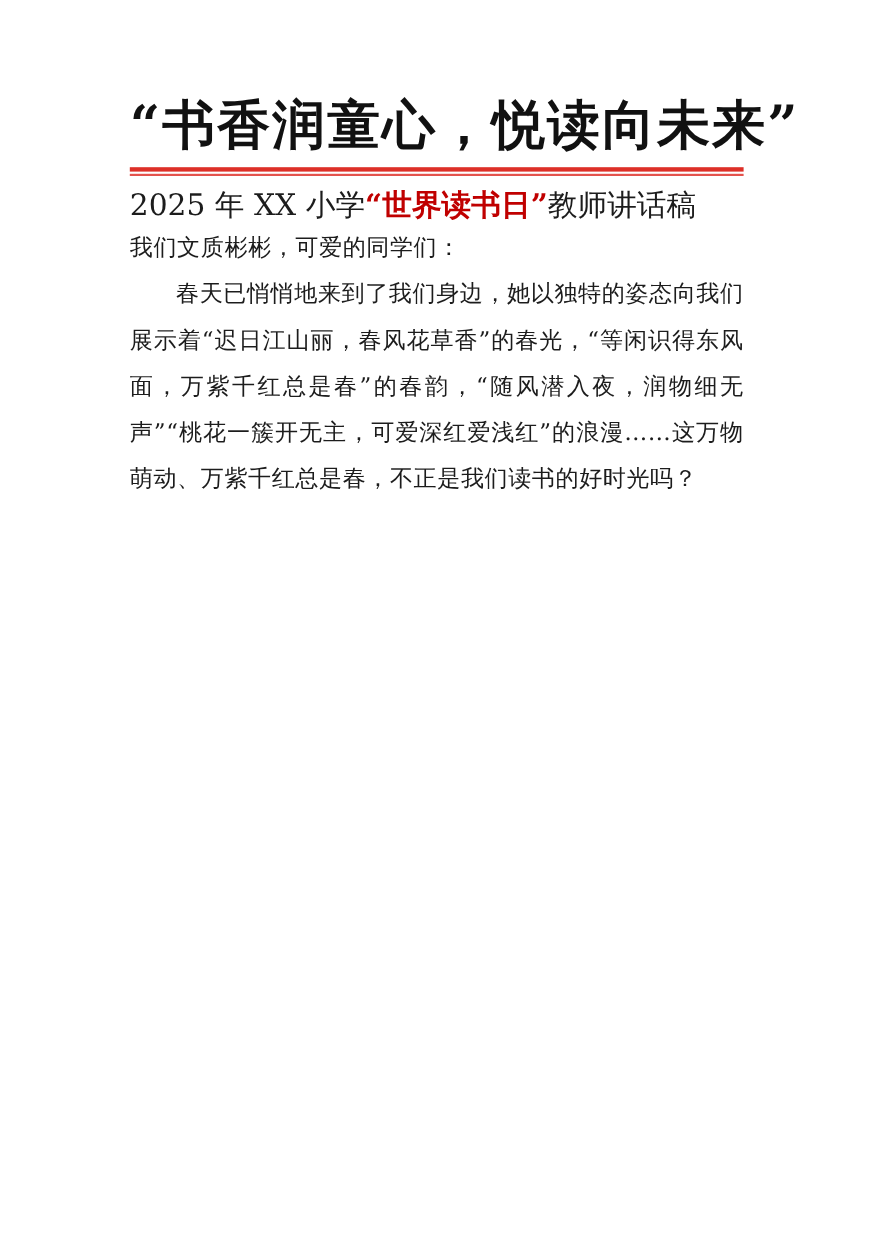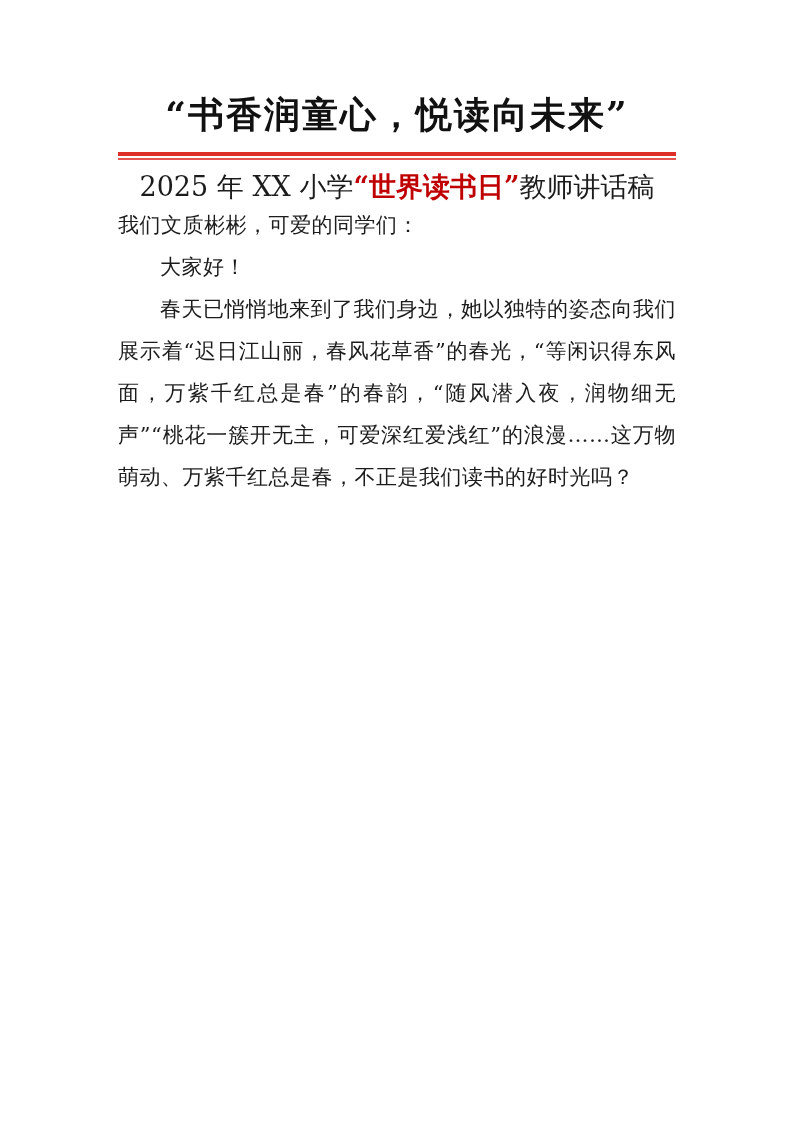--- a/index.html
+++ b/index.html
@@ -13,21 +13,21 @@
     height: 1122px;
     background: #ffffff;
     box-sizing: border-box;
     padding: 56px 117px 0 118px;
     overflow: hidden;
     font-family: "DejaVu Serif", "Liberation Serif", serif;
     color: #1c1c1c;
   }
   .title {
     margin: 32px 0 0 0;
-    font-size: 36px;
+    font-size: 48px;
     line-height: 52px;
     font-weight: 700;
     text-align: center;
     letter-spacing: 2px;
     color: #111111;
     white-space: nowrap;
   }
   .red-divider {
     margin-top: 12px;
     width: 100%;
@@ -40,21 +40,20 @@
     height: 2px;
   }
   .red-divider .thin {
     height: 2px;
     background: #e4534d;
   }
   .subtitle {
     margin-top: 10px;
     font-size: 27px;
     line-height: 34px;
-    text-align: center;
     color: #1c1c1c;
     white-space: nowrap;
   }
   .subtitle .highlight {
     color: #c00000;
     font-weight: 700;
   }
   .body-text {
     margin-top: 0;
     font-size: 21px;
@@ -82,17 +81,16 @@
     <div class="gap"></div>
     <div class="thin"></div>
   </div>
 
   <div class="subtitle">
     <span>2025 年 XX 小学</span><span class="highlight">“世界读书日”</span><span>教师讲话稿</span>
   </div>
 
   <div class="body-text">
     <p class="no-indent">我们文质彬彬，可爱的同学们：</p>
-    <p>大家好！</p>
     <p>春天已悄悄地来到了我们身边，她以独特的姿态向我们展示着“迟日江山丽，春风花草香”的春光，“等闲识得东风面，万紫千红总是春”的春韵，“随风潜入夜，润物细无声”“桃花一簇开无主，可爱深红爱浅红”的浪漫……这万物萌动、万紫千红总是春，不正是我们读书的好时光吗？</p>
   </div>
 
 </div>
 
 </body></html>

